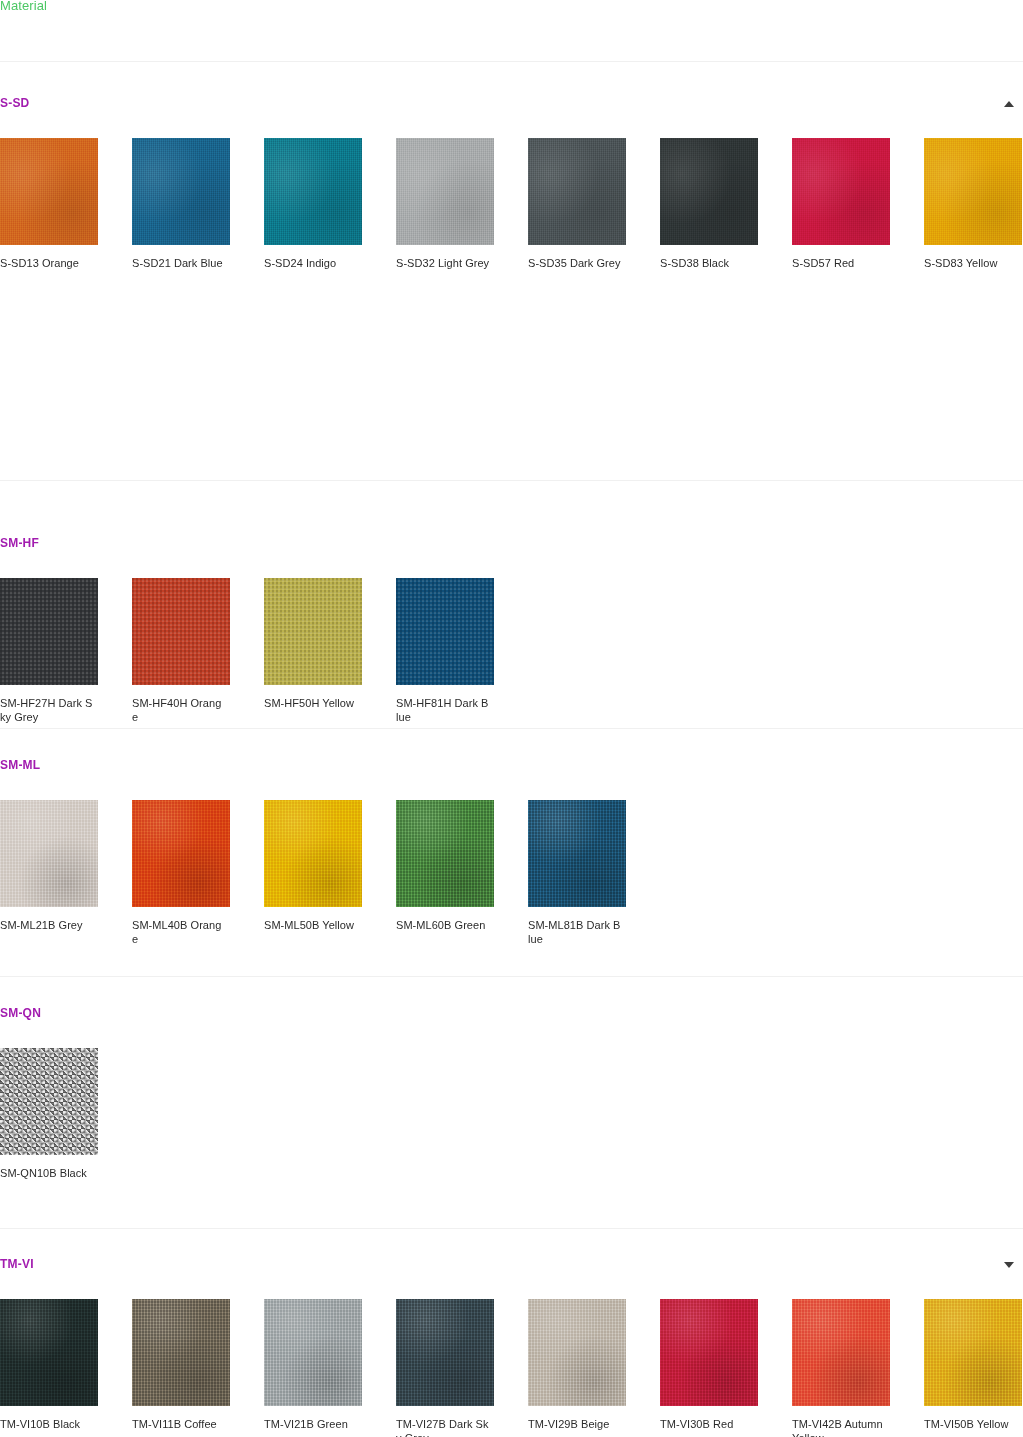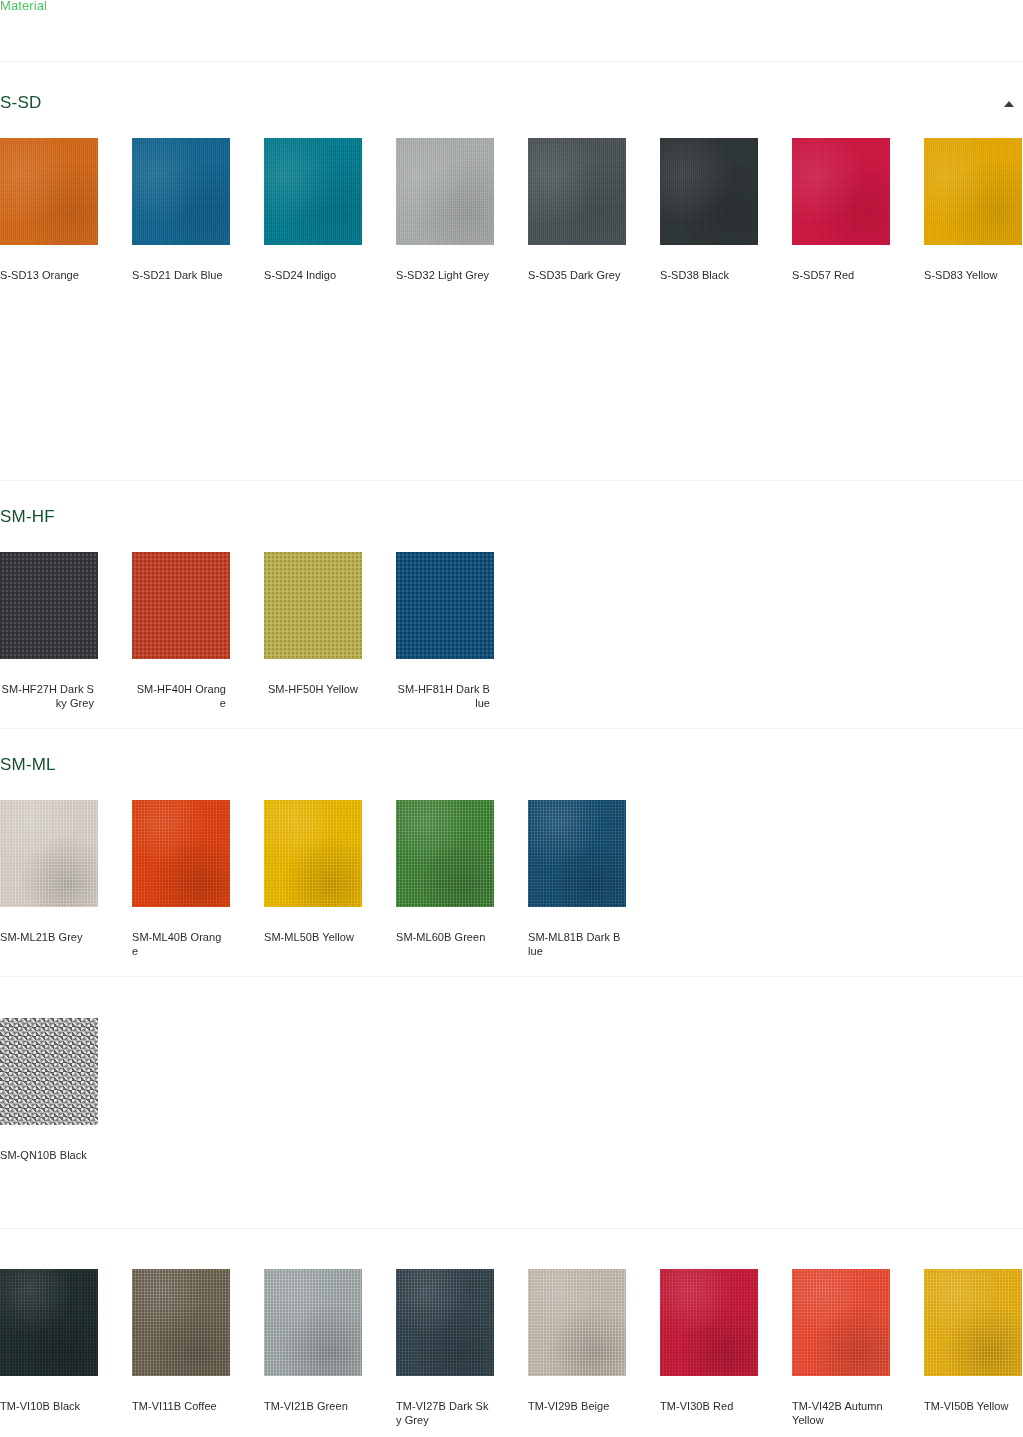--- a/index.html
+++ b/index.html
@@ -46,25 +46,26 @@
   .group-head {
     position: relative;
     height: 30px;
     width: 1023px;
   }
 
   .group-name {
     position: absolute;
     left: 0;
     top: 0;
-    font-size: 17px;
+    font-size: 12px;
     line-height: 16px;
-    color: #14532d;
+    color: #a21caf;
     letter-spacing: .2px;
     white-space: nowrap;
+    font-weight: bold;
   }
 
   .group-toggle {
     position: absolute;
     right: 6px;
     top: 3px;
     width: 16px;
     height: 12px;
   }
   .caret {
@@ -96,21 +97,21 @@
 
   .swatch-chip {
     width: 98px;
     height: 107px;
     position: relative;
     overflow: hidden;
     background-color: #cccccc;
   }
 
   .swatch-label {
-    margin-top: 24px;
+    margin-top: 12px;
     width: 94px;
     font-size: 11px;
     line-height: 13.5px;
     color: #2b2b2b;
     letter-spacing: .05px;
     word-break: break-all;
   }
 
   
   .sec-divider {
@@ -267,21 +268,21 @@
           <div class="swatch-cell">
             <div class="swatch-chip tex-plain" style="background-color: rgb(200, 24, 63);"></div>
             <div class="swatch-label">S-SD57 Red</div>
           </div>
           <div class="swatch-cell">
             <div class="swatch-chip tex-plain" style="background-color: rgb(226, 162, 8);"></div>
             <div class="swatch-label">S-SD83 Yellow</div>
           </div>
         </div>
       </div>
-      <div class="group" style="top: 509px; text-align: right;">
+      <div class="group" style="top: 535px;">
         <div class="group-head">
           <div class="group-name">SM-HF</div>
         </div>
         <div class="swatch-grid" style="margin-top: 13px;">
           <div class="swatch-cell">
             <div class="swatch-chip tex-honey" style="background-color: rgb(53, 55, 58);"></div>
             <div class="swatch-label">SM-HF27H Dark Sky Grey</div>
           </div>
           <div class="swatch-cell">
             <div class="swatch-chip tex-honey" style="background-color: rgb(195, 63, 38);"></div>
@@ -318,28 +319,37 @@
             <div class="swatch-chip tex-coarse" style="background-color: rgb(75, 138, 65);"></div>
             <div class="swatch-label">SM-ML60B Green</div>
           </div>
           <div class="swatch-cell">
             <div class="swatch-chip tex-coarse" style="background-color: rgb(29, 85, 118);"></div>
             <div class="swatch-label">SM-ML81B Dark Blue</div>
           </div>
         </div>
       </div>
       <div class="group" style="top: 1005px;">
+        <div class="group-head">
+          <div class="group-name">SM-QN</div>
+        </div>
         <div class="swatch-grid" style="margin-top: 13px;">
           <div class="swatch-cell">
             <div class="swatch-chip tex-houndstooth" style="background-color: rgb(110, 110, 110);"></div>
             <div class="swatch-label">SM-QN10B Black</div>
           </div>
         </div>
       </div>
       <div class="group" style="top: 1256px;">
+        <div class="group-head">
+          <div class="group-name">TM-VI</div>
+          <div class="group-toggle">
+            <span class="caret down"></span>
+          </div>
+        </div>
         <div class="swatch-grid" style="margin-top: 13px;">
           <div class="swatch-cell">
             <div class="swatch-chip tex-coarse" style="background-color: rgb(34, 48, 47);"></div>
             <div class="swatch-label">TM-VI10B Black</div>
           </div>
           <div class="swatch-cell">
             <div class="swatch-chip tex-coarse" style="background-color: rgb(117, 108, 91);"></div>
             <div class="swatch-label">TM-VI11B Coffee</div>
           </div>
           <div class="swatch-cell">

